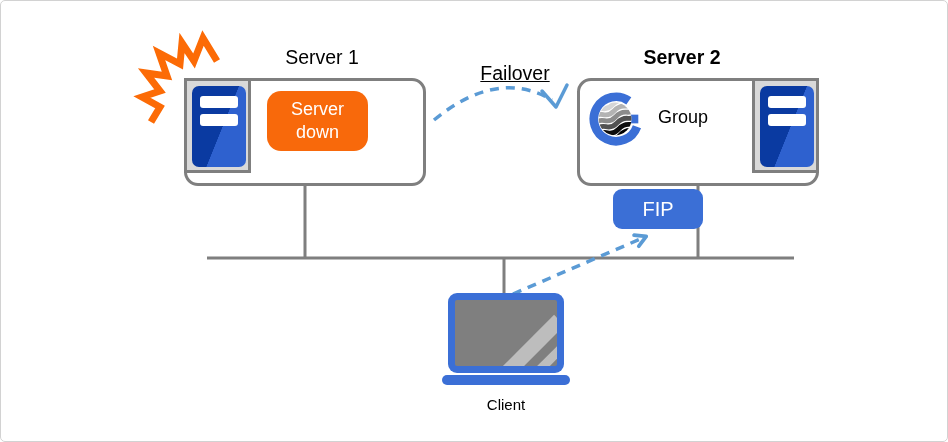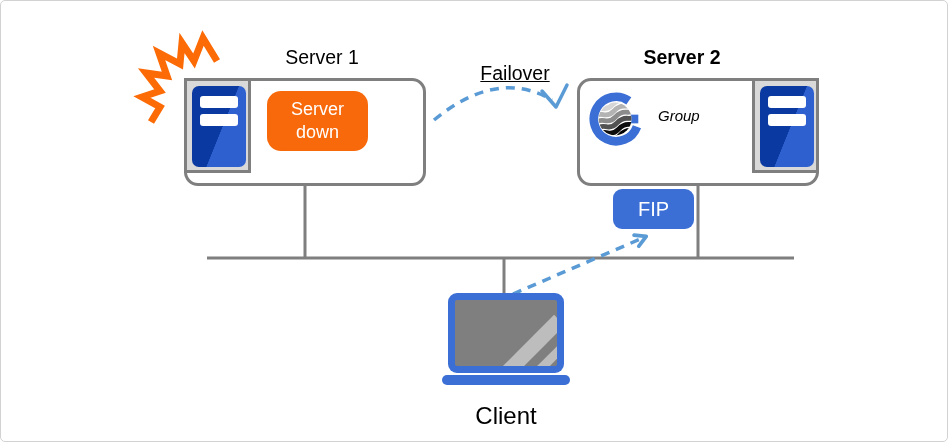--- a/index.html
+++ b/index.html
@@ -32,43 +32,43 @@
     background:#ffffff;border-radius:3px;
   }
   .bar.b1{top:10px;} .bar.b2{top:28px;}
   .badge-down{
     position:absolute;left:266px;top:90px;width:101px;height:60px;box-sizing:border-box;
     background:#f8690b;border-radius:14px;color:#ffffff;
     font-size:18px;line-height:23px;text-align:center;
     display:flex;align-items:center;justify-content:center;padding:2px 10px;
   }
   .badge-fip{
-    position:absolute;left:612px;top:188px;width:81px;height:40px;box-sizing:border-box;
+    position:absolute;left:612px;top:188px;width:90px;height:40px;box-sizing:border-box;
     background:#3b6fd6;border-radius:9px;color:#ffffff;font-size:20px;
     display:flex;align-items:center;justify-content:center;
   }
-  .group-label{position:absolute;left:657px;top:106px;font-size:15px;font-style:italic;}
+  .group-label{position:absolute;left:657px;top:106px;font-size:18px;}
   .laptop-screen{
     position:absolute;left:447px;top:292px;width:116px;height:80px;box-sizing:border-box;
     background:#3b6fd6;border-radius:9px;
   }
   .laptop-inner{
     position:absolute;left:7px;top:7px;right:7px;bottom:7px;
     background:#7f7f7f;border-radius:2px;overflow:hidden;
   }
   .glare{
     position:absolute;background:#bdbdbd;transform:rotate(45deg);
   }
   .glare.g1{left:58px;top:4px;width:15px;height:110px;}
   .glare.g2{left:82px;top:26px;width:9px;height:84px;}
   .laptop-base{
     position:absolute;left:441px;top:374px;width:128px;height:10px;
     background:#3b6fd6;border-radius:5px;
   }
-  .client-label{position:absolute;left:505px;top:395px;transform:translateX(-50%);font-size:24px;margin-top:6px;}
+  .client-label{position:absolute;left:505px;top:395px;transform:translateX(-50%);font-size:15px;}
 </style>
 </head>
 <body>
 
 <div class="canvas">
 
   <svg class="layer" width="948" height="442" viewBox="0 0 948 442">
     <defs>
       <marker id="vhead" viewBox="0 0 12 12" refX="9" refY="6" markerWidth="16" markerHeight="16" markerUnits="userSpaceOnUse" orient="auto">
         <path d="M2,1.5 L10,6 L2,10.5" fill="none" stroke="#5b9bd5" stroke-width="2.8" stroke-linecap="round" stroke-linejoin="round"></path>

